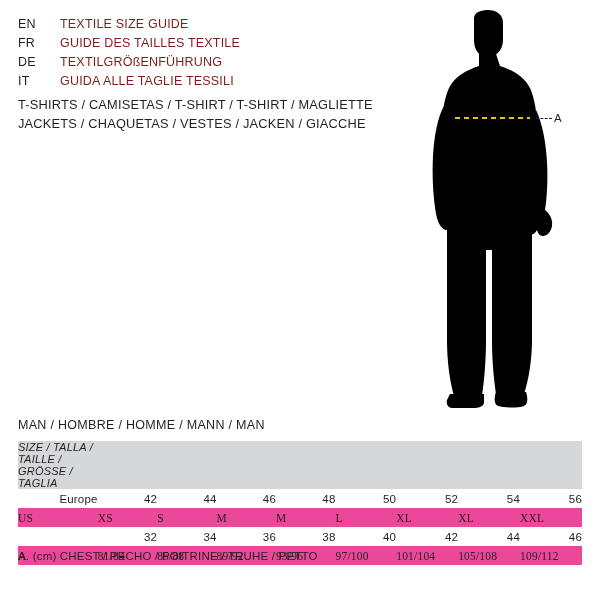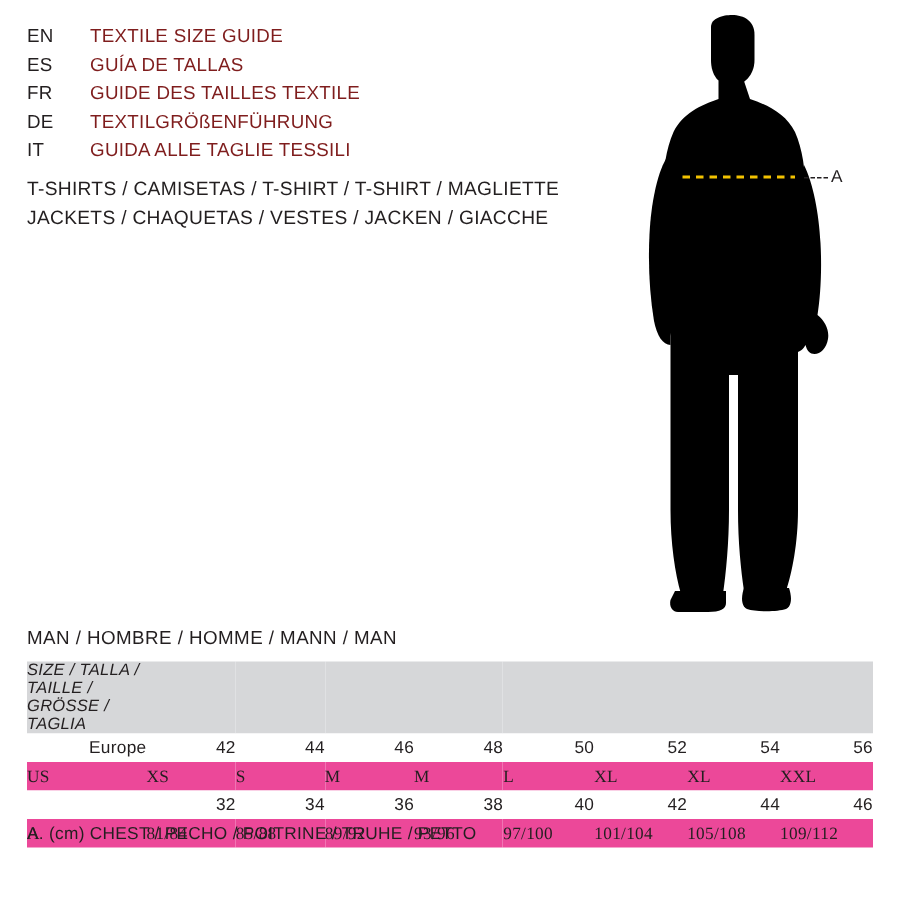--- a/index.html
+++ b/index.html
@@ -41,21 +41,21 @@
   }
   .lang-text {
     flex: 1 1 auto;
     color: #7f1d1d;
   }
 
   
   .garment-block {
     position: absolute;
     left: 18px;
-    top: 116px;
+    top: 95px;
     width: 400px;
   }
   .garment-line {
     font-size: 12.8px;
     line-height: 19px;
     color: #231f20;
     letter-spacing: 0.2px;
     white-space: nowrap;
   }
 
@@ -142,24 +142,20 @@
 </style>
 </head>
 <body>
 
 <div class="page">
 
   <div class="lang-block">
     <div class="lang-row">
       <span class="lang-code">EN</span>
       <span class="lang-text">TEXTILE SIZE GUIDE</span>
-    </div>
-    <div class="lang-row">
-      <span class="lang-code">ES</span>
-      <span class="lang-text">GUÍA DE TALLAS</span>
     </div>
     <div class="lang-row">
       <span class="lang-code">FR</span>
       <span class="lang-text">GUIDE DES TAILLES TEXTILE</span>
     </div>
     <div class="lang-row">
       <span class="lang-code">DE</span>
       <span class="lang-text">TEXTILGRÖßENFÜHRUNG</span>
     </div>
     <div class="lang-row">

